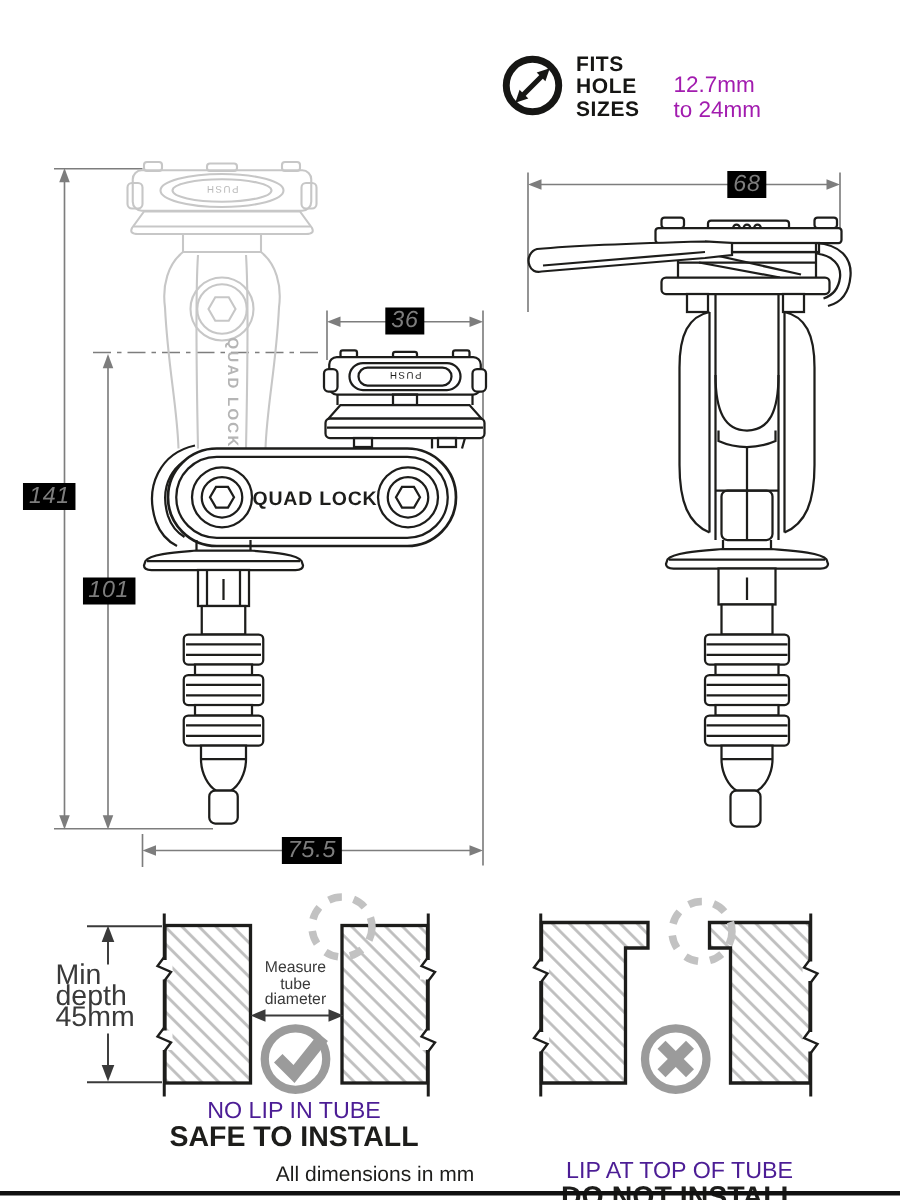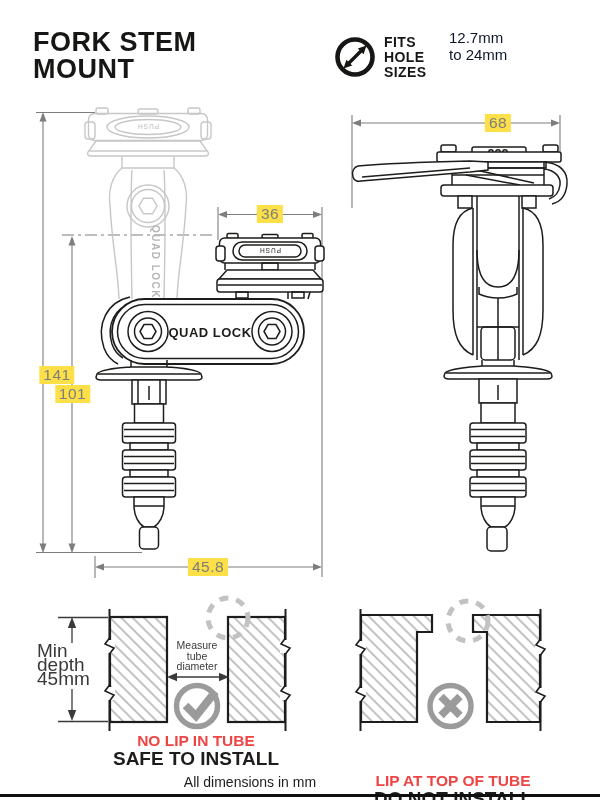--- a/index.html
+++ b/index.html
@@ -2,27 +2,27 @@
 <html><head>
 <meta charset="utf-8">
 <style>
   html,body{margin:0;padding:0;background:#fff;}
   .page{position:relative;width:600px;height:800px;background:#fff;overflow:hidden;
         font-family:"Liberation Sans", sans-serif;color:#1d1d1b;}
   .art{position:absolute;left:0;top:0;z-index:1;}
   .txt{position:absolute;z-index:2;}
   .title{left:33px;top:29px;font-size:27px;line-height:27px;font-weight:800;letter-spacing:0.5px;color:#161614;}
   .badge-label{left:384px;top:35px;font-size:14px;line-height:15px;font-weight:700;letter-spacing:0.4px;color:#161614;}
-  .badge-range{left:449px;top:29px;font-size:15px;line-height:17px;color:#0f172a;}
-  .dim{position:absolute;z-index:2;transform:translate(-50%,-50%);background:#fde047;padding:0 4px;
-       color:#7d7d7d;font-size:15.5px;letter-spacing:0.5px;white-space:nowrap;}
+  .badge-range{left:449px;top:48px;font-size:15px;line-height:17px;color:#a21caf;}
+  .dim{position:absolute;z-index:2;transform:translate(-50%,-50%);background:#000000;padding:0 4px;
+       color:#7d7d7d;font-size:15.5px;letter-spacing:0.5px;white-space:nowrap;font-style:italic;}
   .min-depth{left:37px;top:644px;width:70px;text-align:left;font-size:19px;line-height:14px;color:#3a3a3a;}
   .measure{left:159px;top:640px;width:76px;text-align:center;font-size:10.5px;line-height:10.5px;color:#3a3a3a;}
   .caption{width:220px;text-align:center;line-height:18px;}
-  .caption .c1{font-size:15.5px;color:#ef4444;font-weight:bold;}
+  .caption .c1{font-size:15.5px;color:#4c1d95;}
   .caption .c2{font-size:19px;font-weight:bold;color:#1d1d1b;}
   .caption-left{left:86px;top:732px;}
   .caption-right{left:343px;top:772px;}
   .footer{left:0;top:774px;width:500px;text-align:center;font-size:14px;color:#1d1d1b;}
   .bottom-rule{position:absolute;left:0;top:794px;width:600px;height:3px;background:#101010;z-index:2;}
 </style>
 </head>
 <body>
 
 <div class="page">
@@ -300,41 +300,37 @@
     </g>
     <circle cx="468" cy="621" r="20" fill="none" stroke="#c2c2c2" stroke-width="5" stroke-dasharray="9 8"></circle>
     <g stroke="#9b9b9b" fill="none">
       <circle cx="450.5" cy="706" r="20.5" stroke-width="5.5"></circle>
       <line x1="441" y1="696.5" x2="460" y2="715.5" stroke-width="7.5"></line>
       <line x1="460" y1="696.5" x2="441" y2="715.5" stroke-width="7.5"></line>
     </g>
   </g>
 </svg>
 
-<div class="txt title">
-  <div>FORK STEM</div>
-  <div>MOUNT</div>
-</div>
 
 <div class="txt badge-label">
   <div>FITS</div>
   <div>HOLE</div>
   <div>SIZES</div>
 </div>
 
 <div class="txt badge-range">
   <div>12.7mm</div>
   <div>to 24mm</div>
 </div>
 
-<span class="dim" style="left:57px;top:331px;margin-top:44px;">141</span>
+<span class="dim" style="left:33px;top:331px;">141</span>
 <span class="dim" style="left:72.5px;top:394px;text-align:right;">101</span>
 <span class="dim" style="left:270px;top:214px;">36</span>
 <span class="dim" style="left:498px;top:123px;">68</span>
-<span class="dim" style="left:208px;top:567px;">45.8</span>
+<span class="dim" style="left:208px;top:567px;">75.5</span>
 
 <div class="txt min-depth">
   <div>Min</div>
   <div>depth</div>
   <div>45mm</div>
 </div>
 
 <div class="txt measure">
   <div>Measure</div>
   <div>tube</div>

